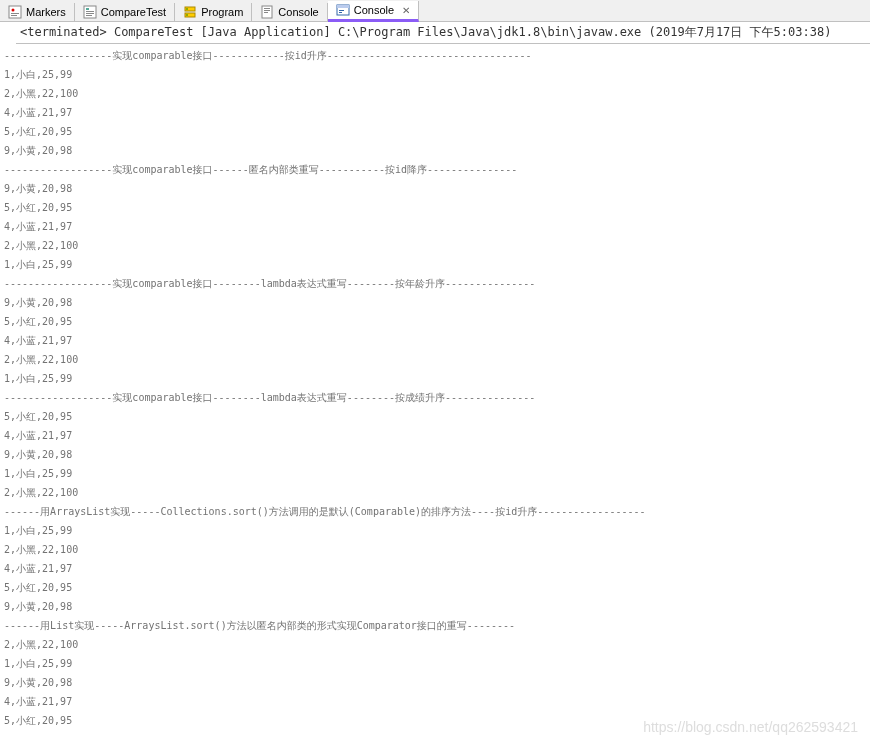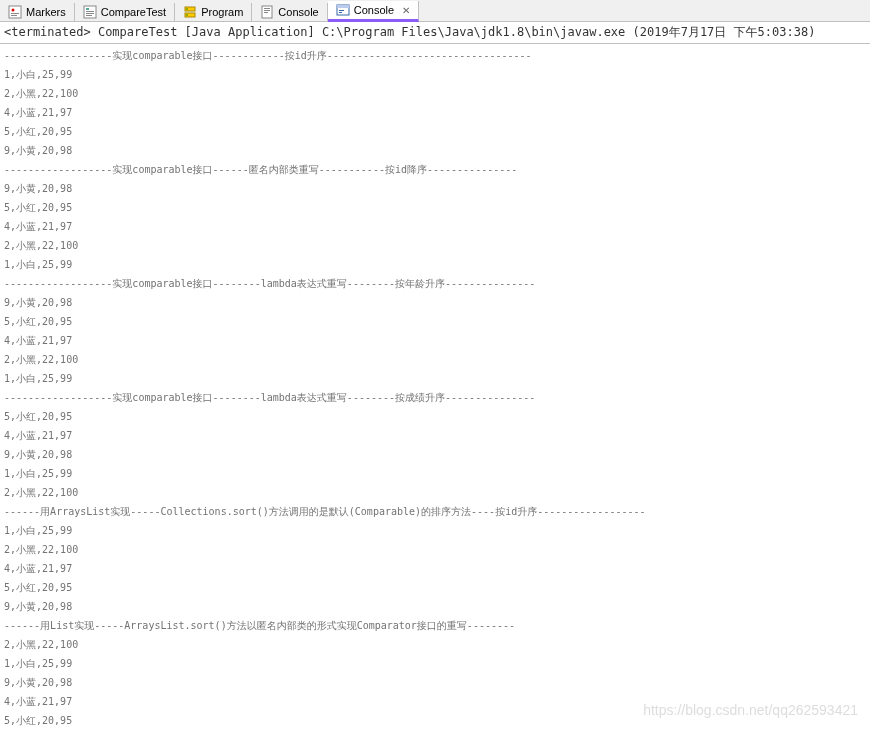--- a/index.html
+++ b/index.html
@@ -48,32 +48,33 @@
       margin-left: 4px;
       font-size: 10px;
       color: #666;
     }
     .terminated-line {
       padding: 2px 4px;
       border-bottom: 1px solid #c0c0c0;
       font-size: 12px;
       color: #333;
       font-family: "Consolas", "Monaco", monospace;
+      margin-left: 16px;
     }
     .console-output {
       padding: 2px 4px;
       font-family: "Consolas", "Monaco", "Microsoft YaHei", monospace;
       font-size: 10px;
       line-height: 19px;
       white-space: pre;
       color: #737373;
     }
     .watermark {
       position: absolute;
-      bottom: 25px;
+      bottom: 8px;
       right: 12px;
       color: #ddd;
       font-size: 14px;
       font-family: Arial, sans-serif;
     }
   </style>
 </head>
 <body>
 
 <div class="tab-bar">

